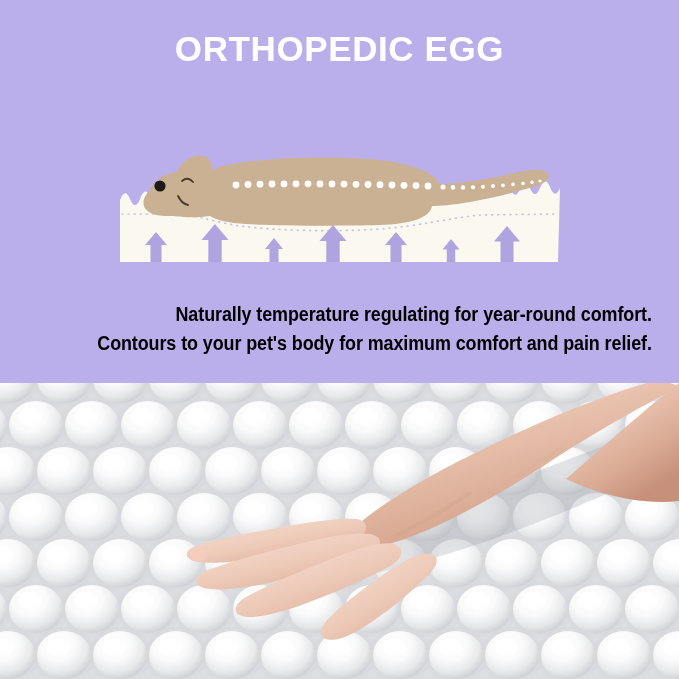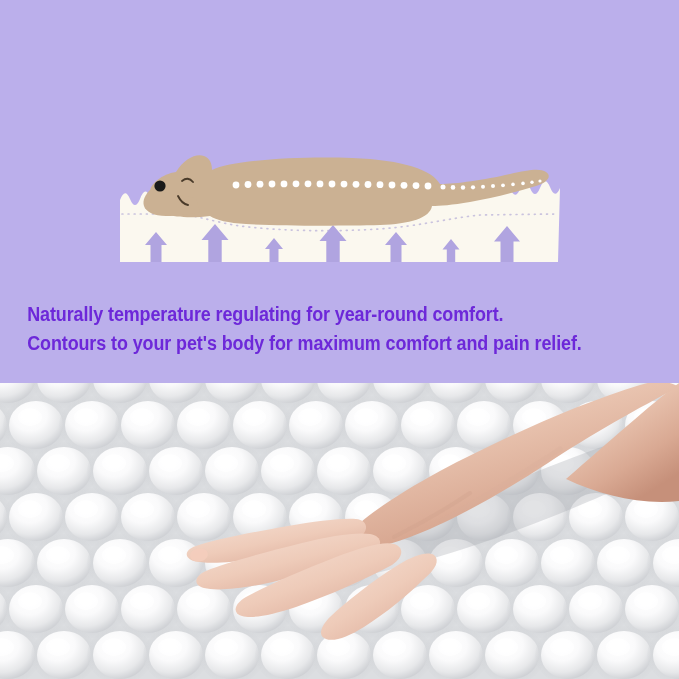--- a/index.html
+++ b/index.html
@@ -60,22 +60,22 @@
   #illustration svg {
     display: block;
   }
 
   
   #body-copy {
     position: absolute;
     left: 0;
     top: 300px;
     width: 679px;
-    text-align: left;
-    color: #6d28d9;
+    text-align: right;
+    color: #000000;
     font-family: "Liberation Sans Narrow", "Liberation Sans", sans-serif;
     font-weight: bold;
     font-size: 19.5px;
     line-height: 1.47;
     letter-spacing: -0.1px;
     -webkit-font-smoothing: antialiased;
   }
   #body-copy .copy-line {
     display: block;
     white-space: nowrap;
@@ -97,20 +97,21 @@
   }
 </style>
 </head>
 <body>
 
 <div id="infographic">
 
   <div id="purple-panel">
 
     <div id="headline">
+      <span class="hl-line">ORTHOPEDIC EGG</span>
     </div>
 
     <div id="illustration">
       <svg width="679" height="158" viewBox="0 0 679 158" xmlns="http://www.w3.org/2000/svg">
         <defs>
 
           <clipPath id="padClip">
             <path d="M120,74
                      q5,-13 10,-1
                      q5,12 10,0

